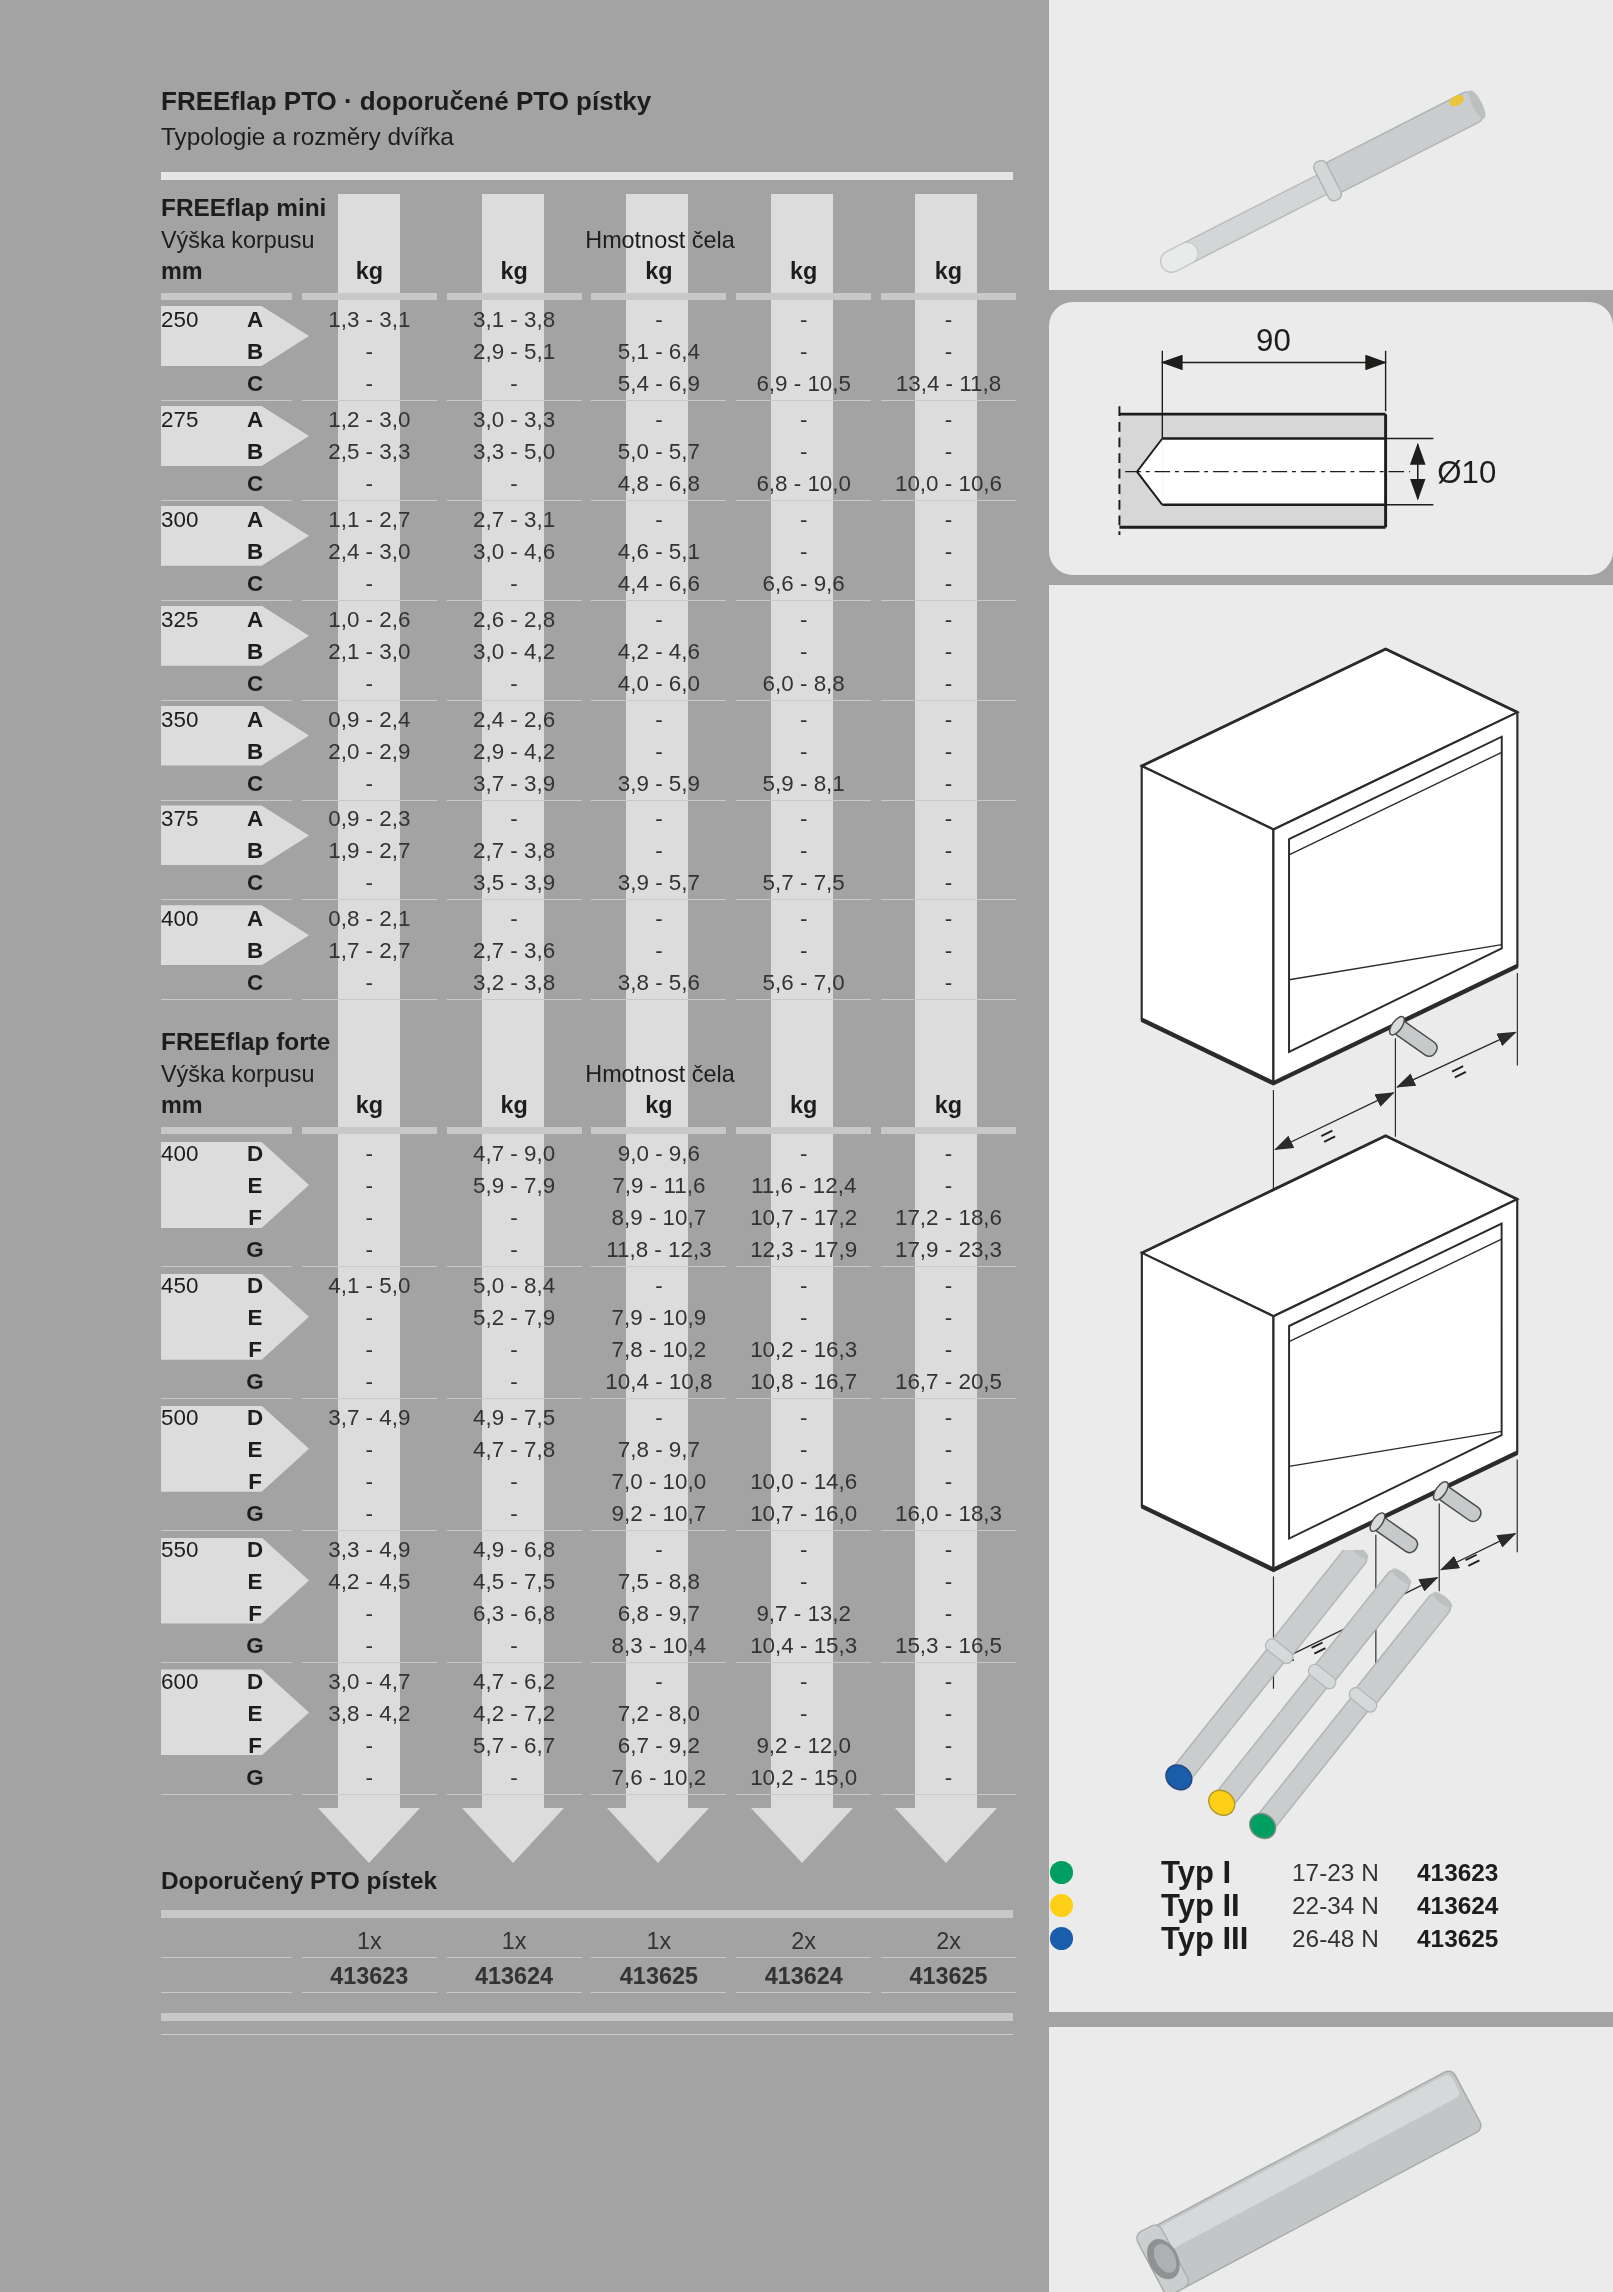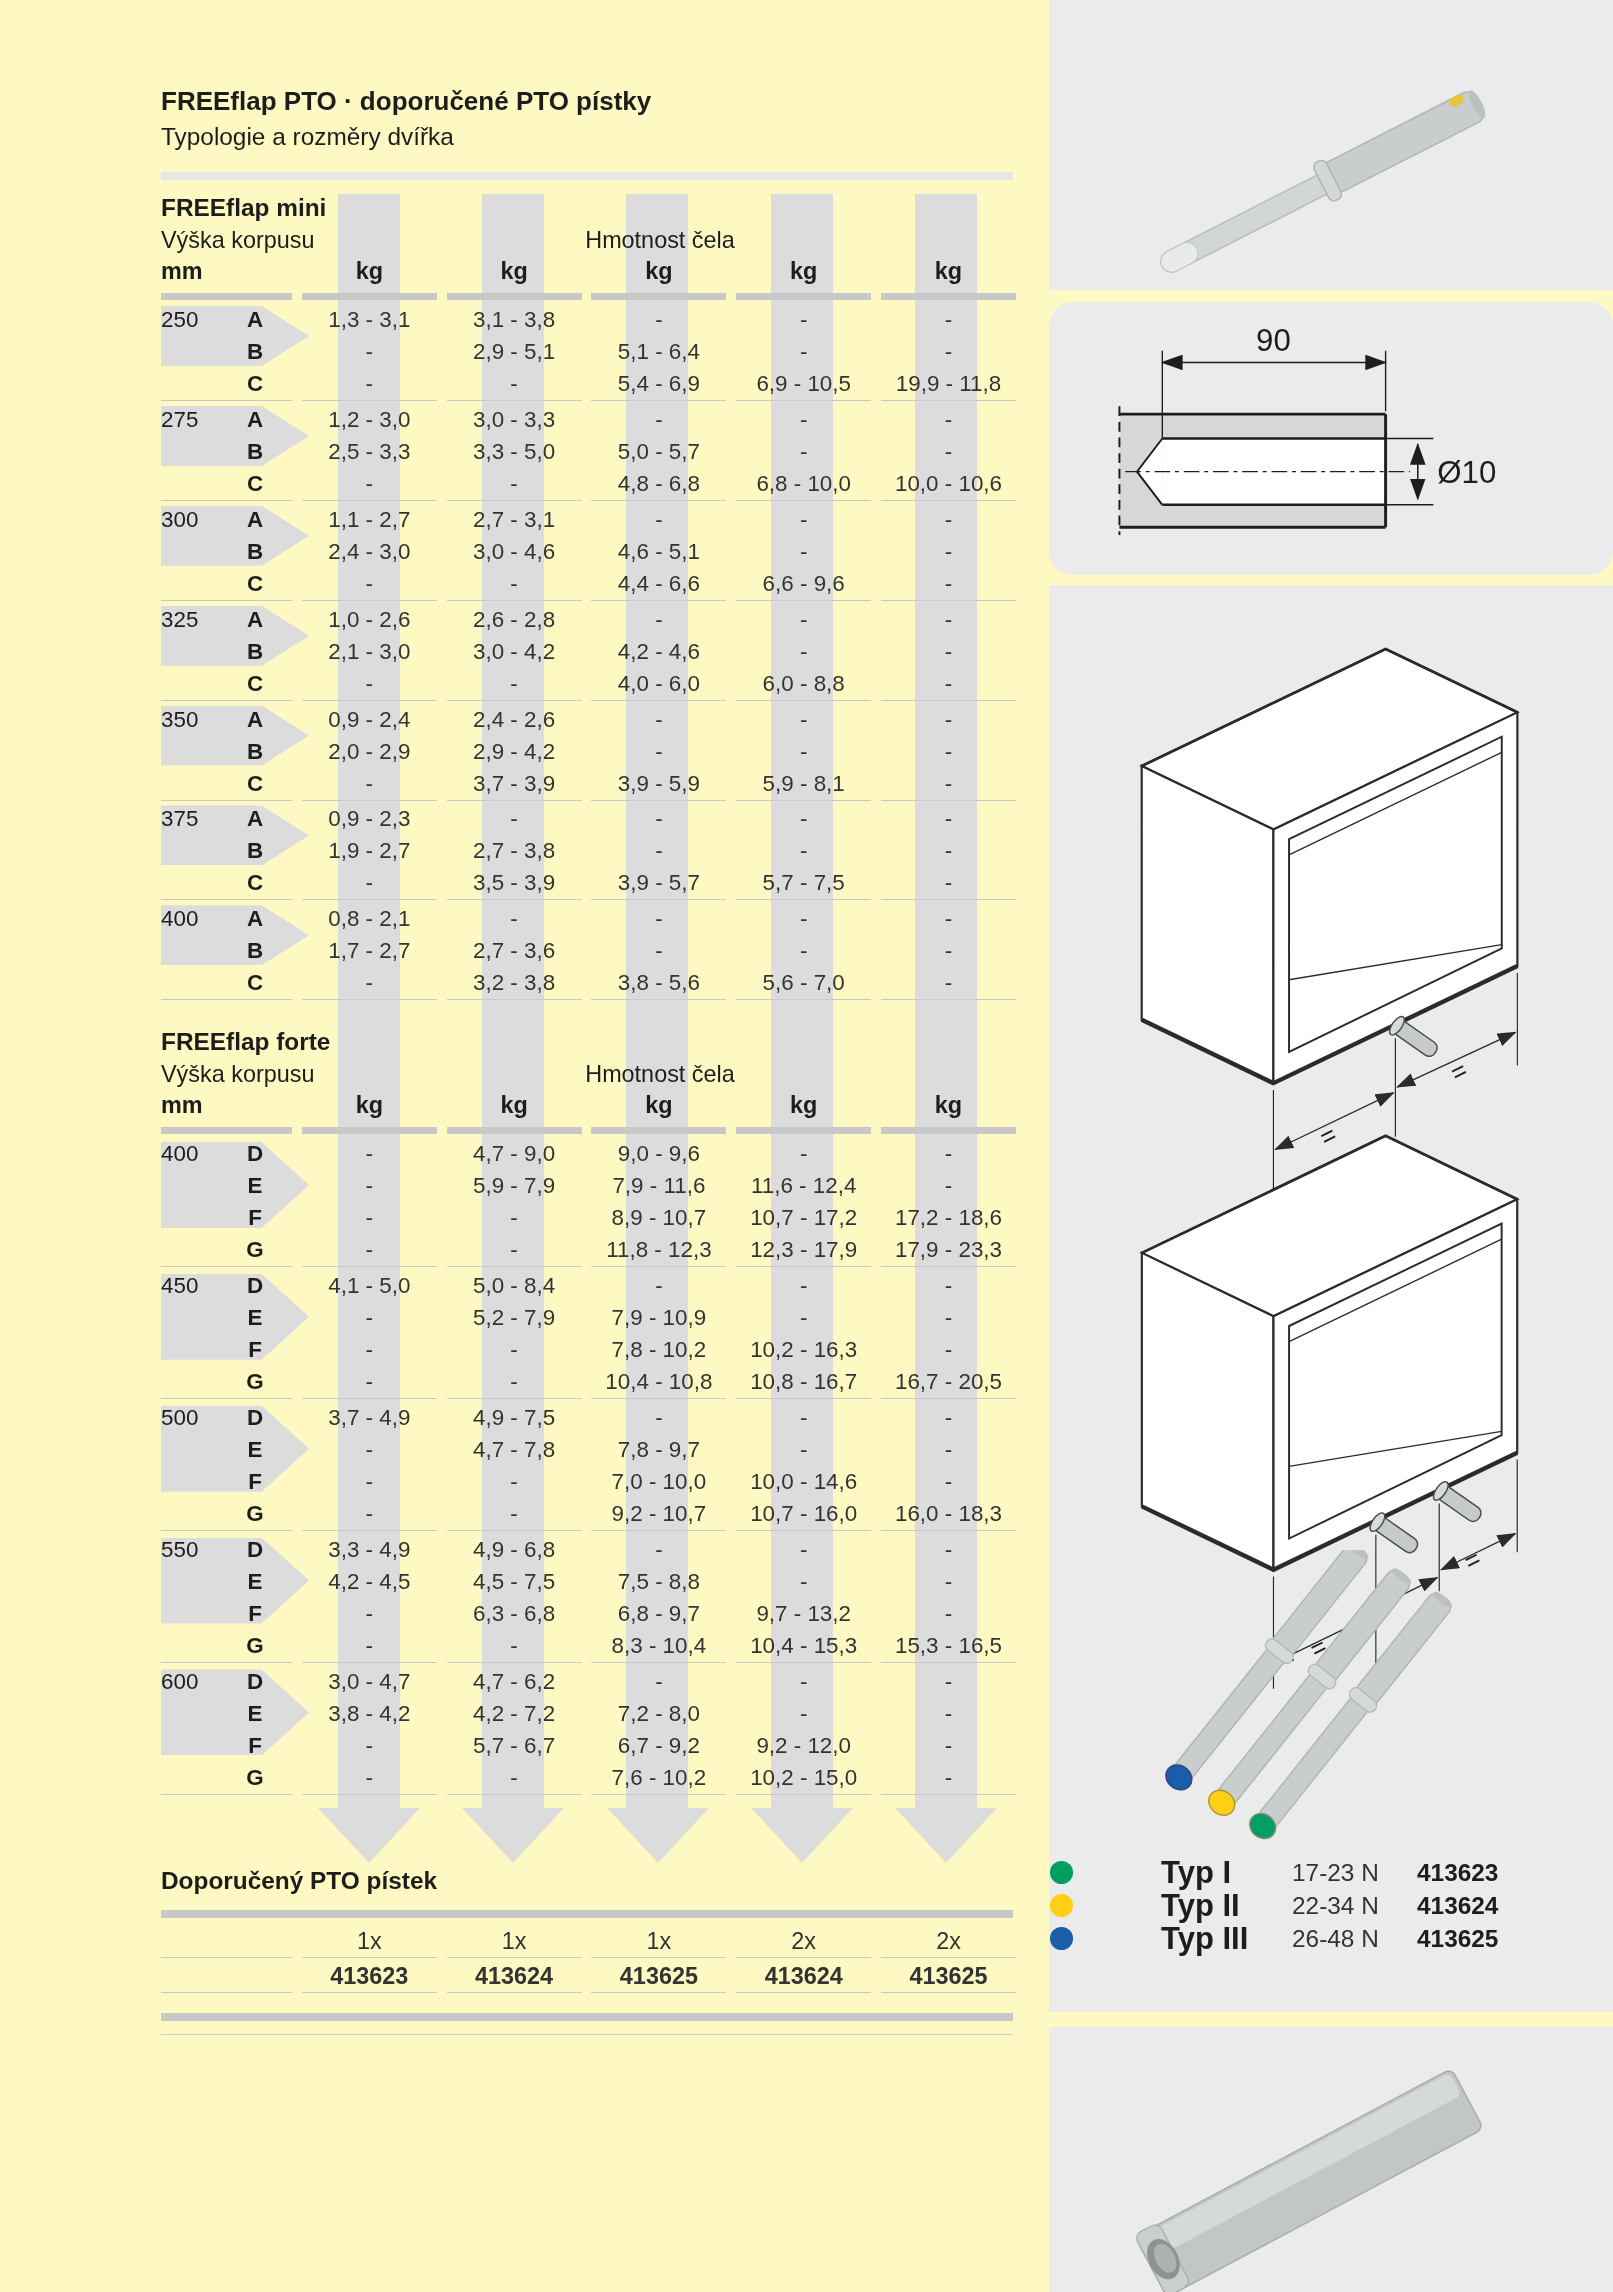--- a/index.html
+++ b/index.html
@@ -1,16 +1,16 @@
 <!DOCTYPE html>
 <html><head>
 <meta charset="utf-8">
 <style>
   html,body{margin:0;padding:0;background:#fff;}
-  .page{position:relative;width:1613px;height:2293px;background:#fef9c3;overflow:hidden;
+  .page{position:relative;width:1613px;height:2293px;background:#a3a3a3;overflow:hidden;
         font-family:"Liberation Sans","DejaVu Sans",sans-serif;color:#1d1d1b;}
 
   
   .doc-title{position:absolute;left:161px;top:86px;font-size:26px;font-weight:bold;}
   .doc-subtitle{position:absolute;left:161px;top:123px;font-size:24.4px;}
   .rule-light{position:absolute;left:161px;top:172px;width:852px;height:7.8px;background:#e6e6e6;}
 
   
   .table-block{position:absolute;left:161px;top:194px;width:852px;height:1670px;}
   .stripe{position:absolute;top:0;width:62px;height:1614px;background:#dcdcdc;z-index:0;}
@@ -139,21 +139,21 @@
             </div>
             <div class="trow last">
               <div class="cell lbl">
                 <span class="mm"></span>
                 <span class="ltr">C</span>
               </div>
               <div class="cell val">-</div>
               <div class="cell val">-</div>
               <div class="cell val">5,4 - 6,9</div>
               <div class="cell val">6,9 - 10,5</div>
-              <div class="cell val">19,9 - 11,8</div>
+              <div class="cell val">13,4 - 11,8</div>
             </div>
           </div>
           <div class="tgroup mini">
             <div class="group-arrow"></div>
             <div class="trow">
               <div class="cell lbl">
                 <span class="mm">275</span>
                 <span class="ltr">A</span>
               </div>
               <div class="cell val">1,2 - 3,0</div>

